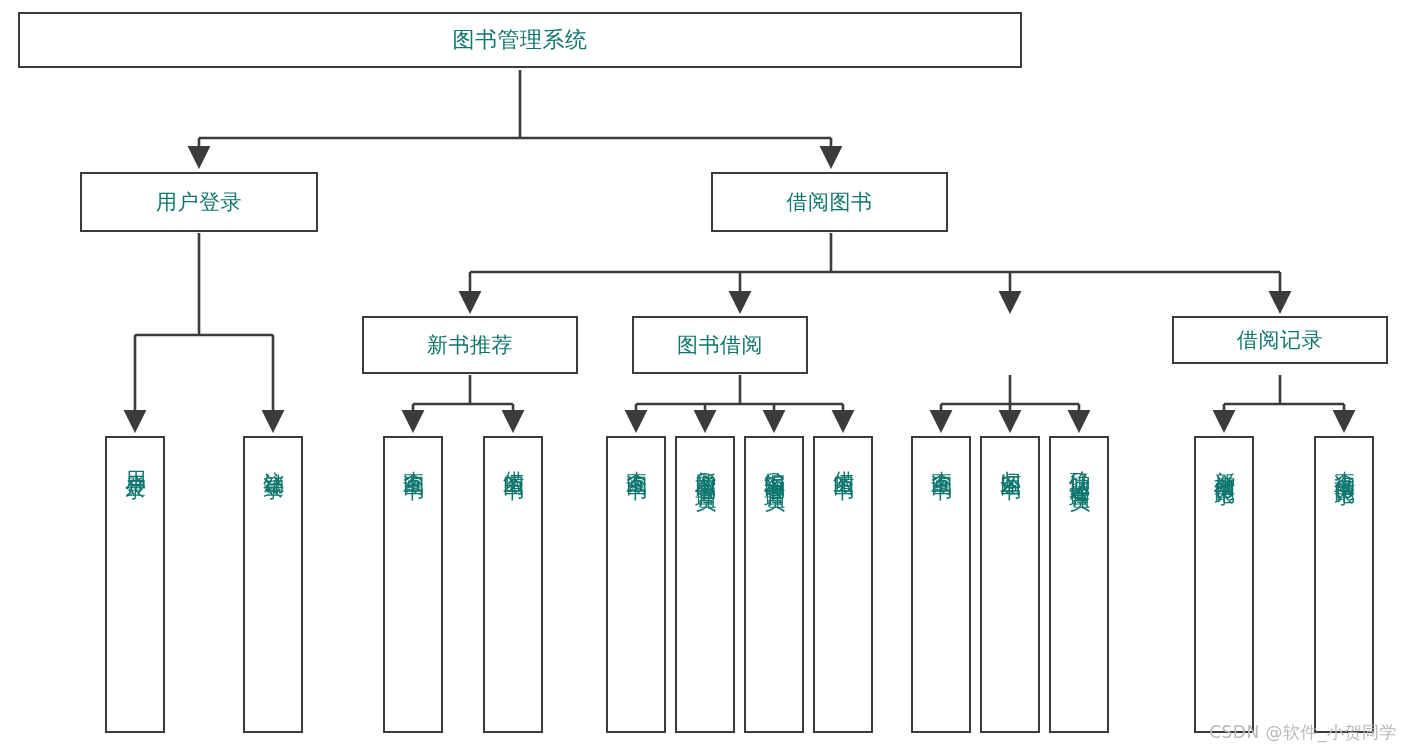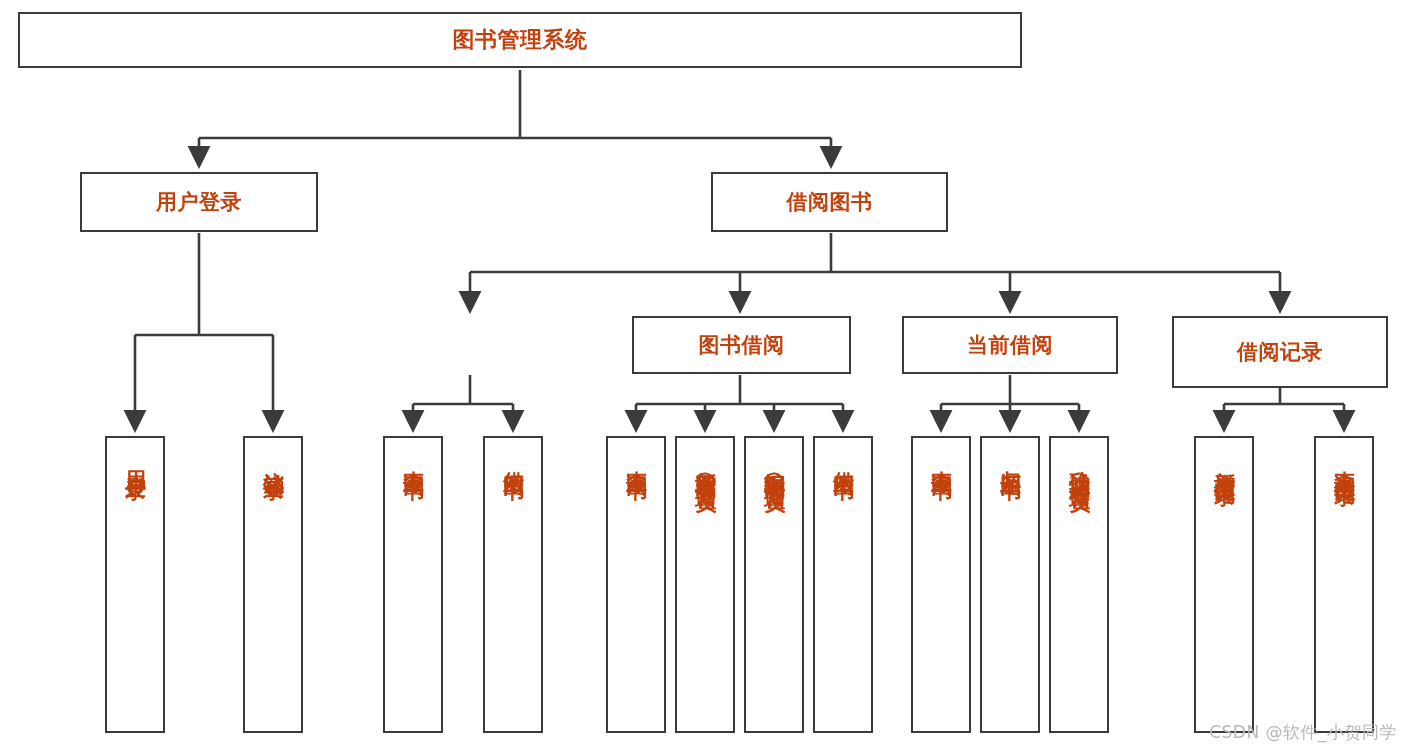--- a/index.html
+++ b/index.html
@@ -26,22 +26,21 @@
     pointer-events: none;
   }
   .node {
     position: absolute;
     box-sizing: border-box;
     background: #ffffff;
     border: 2.5px solid #3b3b3b;
     display: flex;
     align-items: center;
     justify-content: center;
-    color: #c2410c;
-    font-weight: bold;
+    color: #0f766e;
   }
   .node .lbl {
     display: block;
     text-align: center;
     line-height: 1.18;
   }
   
   .node.horiz .lbl {
     font-size: 21px;
     letter-spacing: 0.5px;
@@ -136,27 +135,27 @@
     <span class="lbl">图书管理系统</span>
   </div>
 
   <div class="node horiz" style="left:80px; top:172px; width:238px; height:60px;">
     <span class="lbl">用户登录</span>
   </div>
   <div class="node horiz" style="left:711px; top:172px; width:237px; height:60px;">
     <span class="lbl">借阅图书</span>
   </div>
 
-  <div class="node horiz" style="left:632px; top:316px; width:219px; height:58px;">
+  <div class="node horiz" style="left:362px; top:316px; width:216px; height:58px;">
+    <span class="lbl">新书推荐</span>
+  </div>
+  <div class="node horiz" style="left:632px; top:316px; width:176px; height:58px;">
     <span class="lbl">图书借阅</span>
   </div>
-  <div class="node horiz" style="left:902px; top:316px; width:216px; height:58px;">
-    <span class="lbl">当前借阅</span>
-  </div>
-  <div class="node horiz" style="left:1172px; top:316px; width:216px; height:72px;">
+  <div class="node horiz" style="left:1172px; top:316px; width:216px; height:48px;">
     <span class="lbl">借阅记录</span>
   </div>
 
   <div class="node vert" style="left:105px; top:436px; width:60px; height:297px;">
     <span class="lbl">用户登录</span>
   </div>
   <div class="node vert" style="left:243px; top:436px; width:60px; height:297px;">
     <span class="lbl">注销登录</span>
   </div>
 

